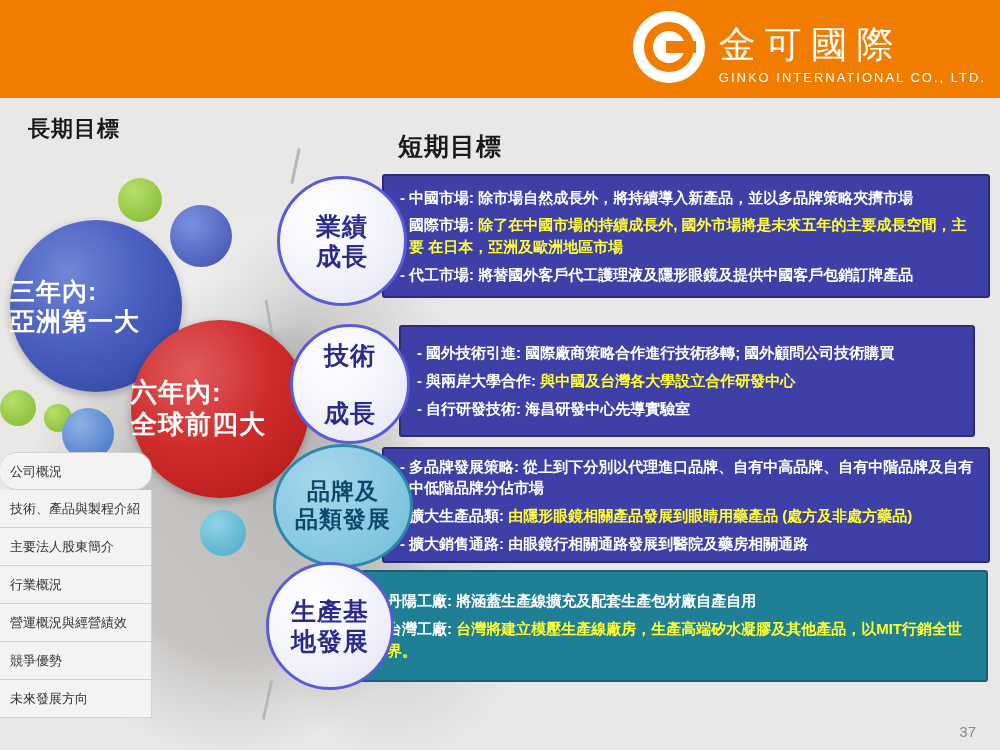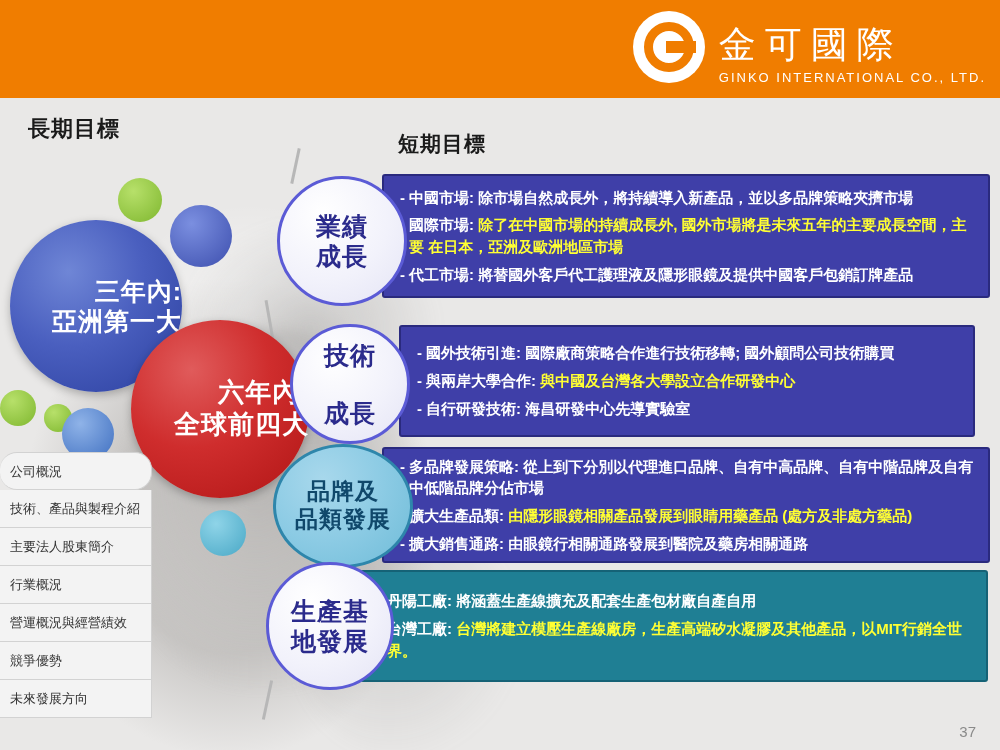--- a/index.html
+++ b/index.html
@@ -107,35 +107,35 @@
   .title-long {
     position: absolute;
     left: 28px; top: 114px;
     font-size: 22px; font-weight: bold;
     color: #1a1a1a;
     letter-spacing: 1px;
   }
   .title-short {
     position: absolute;
     left: 398px; top: 130px;
-    font-size: 21px; font-weight: bold;
+    font-size: 25px; font-weight: bold;
     color: #1a1a1a;
     letter-spacing: 1px;
   }
 
   
   .bub { position: absolute; border-radius: 50%; }
 
   
   .goal-circle {
     position: absolute;
     border-radius: 50%;
     display: flex;
     flex-direction: column;
-    align-items: flex-end;
+    align-items: flex-start;
     justify-content: center;
     color: #ffffff;
     font-weight: bold;
     text-align: center;
     line-height: 1.22;
     letter-spacing: 1px;
   }
   #goal-3yr {
     left: 10px; top: 220px;
     width: 172px; height: 172px;

